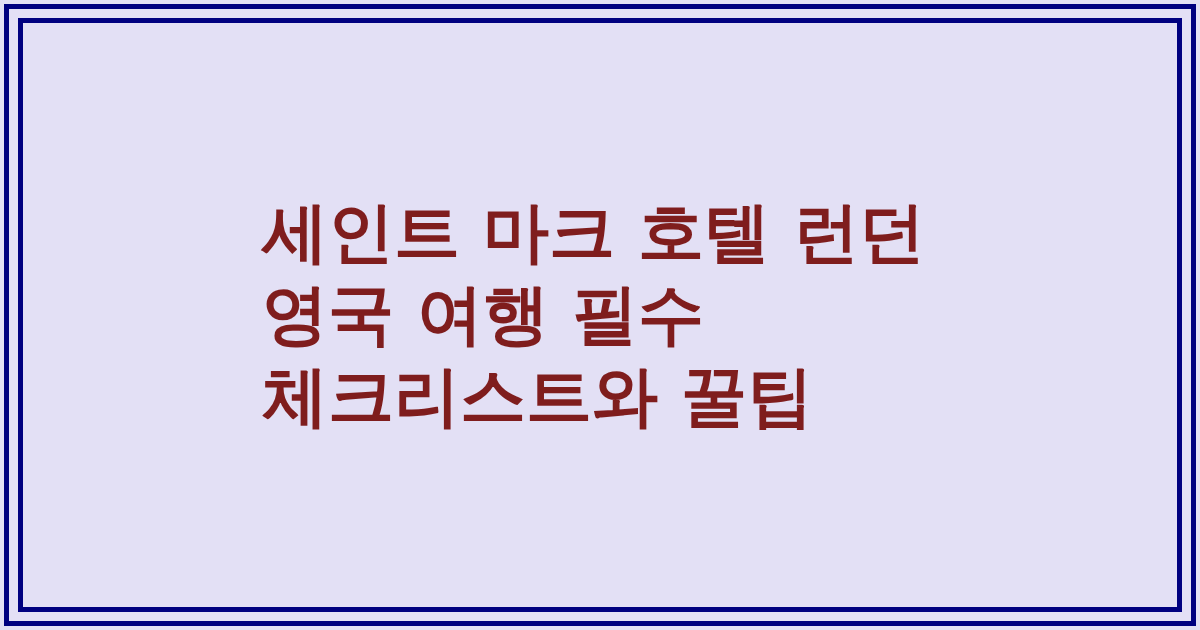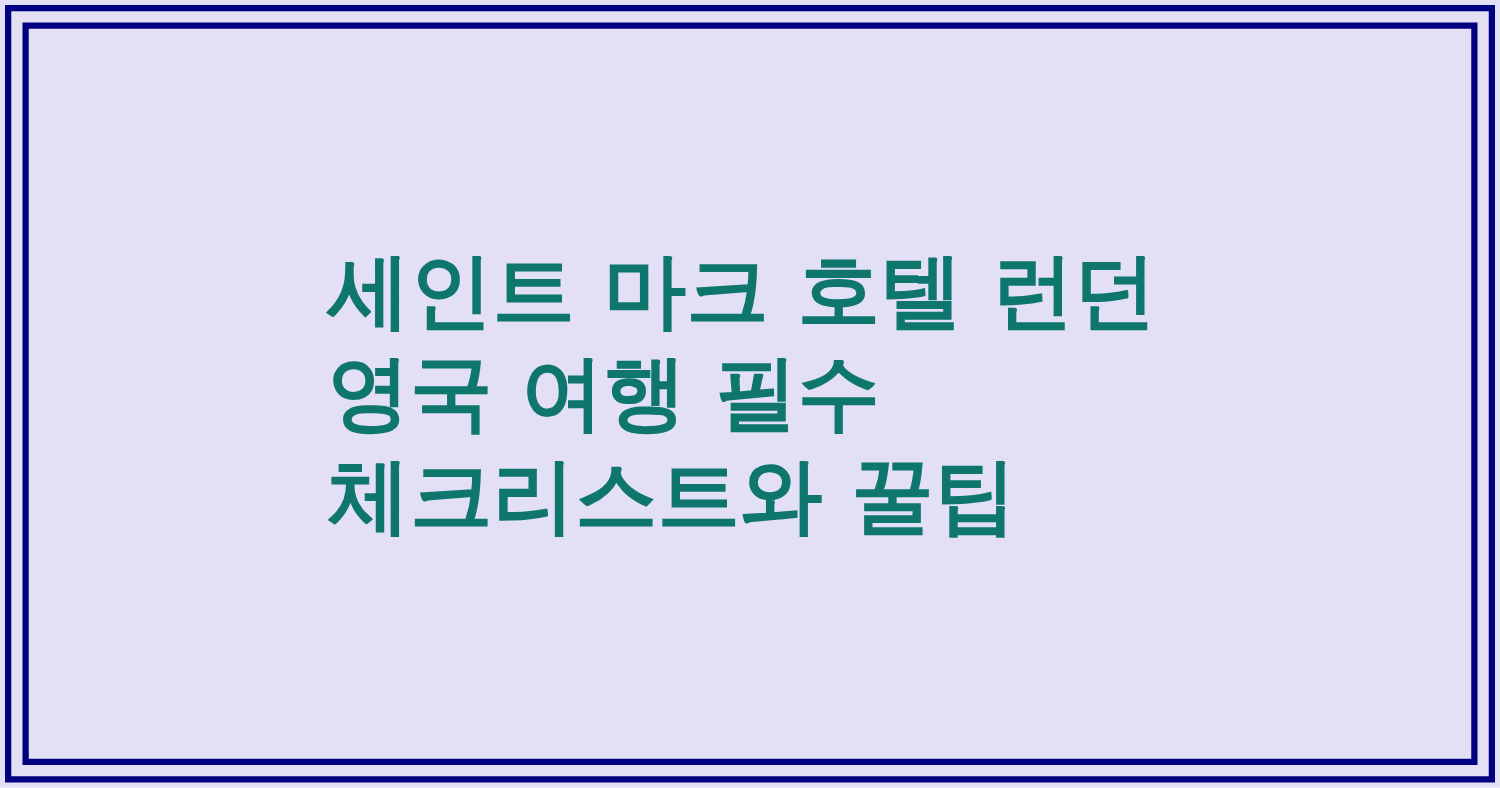--- a/index.html
+++ b/index.html
@@ -65,21 +65,21 @@
     display: block;
     margin: 4px;
     padding: 0;
     width: 676px;
     text-align: left;
     font-family: "DejaVu Sans", "Liberation Sans", sans-serif;
     font-size: 66px;
     font-weight: 700;
     line-height: 82px;
     letter-spacing: 0px;
-    color: #0f766e;
+    color: #7f1d1d;
     white-space: pre-line;
     word-break: keep-all;
   }
 </style>
 </head>
 <body>
 
 <div class="og-card">
 
   <div class="frame frame-outer"></div>

